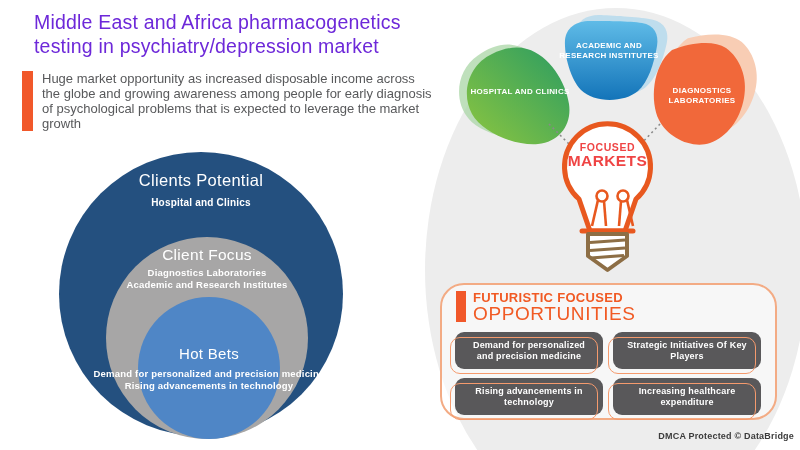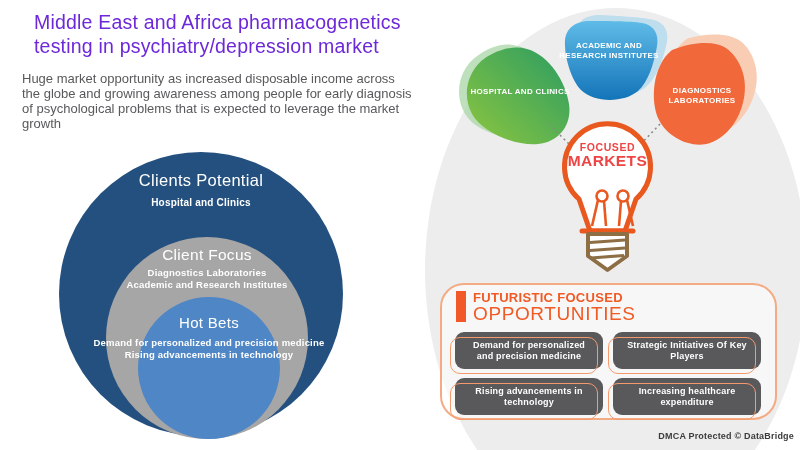--- a/index.html
+++ b/index.html
@@ -4,38 +4,38 @@
 <style>
   html,body{margin:0;padding:0;background:#fff;}
   .canvas{position:relative;width:800px;height:450px;overflow:hidden;background:#ffffff;
           font-family:"Liberation Sans",sans-serif;}
   
   .bg-blob{position:absolute;left:425px;top:8px;width:382px;height:524px;border-radius:50%;
            background:#ededed;}
   
   .title{position:absolute;left:34px;top:10px;width:470px;font-size:19.5px;line-height:24px;
          font-weight:normal;color:#6d28d9;letter-spacing:.2px;}
-  .desc-wrap{position:absolute;left:22px;top:71px;display:flex;flex-direction:column;}
+  .desc-wrap{position:absolute;left:22px;top:71px;display:flex;}
   .desc-bar{width:11px;background:#f1582a;margin-right:9px;flex:0 0 auto;}
   .desc{width:392px;font-size:13px;line-height:15px;color:#58595b;}
   
   .circle{position:absolute;border-radius:50%;}
   .circle-outer{left:59px;top:152px;width:284px;height:284px;background:#24507f;}
   .circle-middle{left:106px;top:237px;width:202px;height:202px;background:#a7a6a6;}
   .circle-inner{left:138px;top:297px;width:142px;height:142px;background:#4f86c6;}
   .circ-label{position:absolute;text-align:center;color:#ffffff;}
   .circ-title{font-weight:400;letter-spacing:.3px;}
   .circ-sub{font-weight:bold;letter-spacing:.2px;}
   .lbl-outer{left:59px;top:171px;width:284px;}
   .lbl-outer .circ-title{font-size:16.5px;}
   .lbl-outer .circ-sub{font-size:10px;margin-top:7px;}
   .lbl-middle{left:106px;top:246px;width:202px;}
   .lbl-middle .circ-title{font-size:15.5px;}
   .lbl-middle .circ-sub{font-size:9.5px;margin-top:3px;line-height:11.5px;}
-  .lbl-inner{left:59px;top:314px;width:300px;}
+  .lbl-inner{left:59px;top:345px;width:300px;}
   .lbl-inner .circ-title{font-size:15px;}
   .lbl-inner .circ-sub{font-size:9.5px;margin-top:6px;line-height:11.5px;}
   .lbl-middle .circ-sub + .circ-sub,.lbl-inner .circ-sub + .circ-sub{margin-top:0;}
   
   .fm-svg{position:absolute;left:0;top:0;pointer-events:none;}
   .seg-label{position:absolute;text-align:center;color:#fff;font-weight:bold;font-size:8px;
              line-height:10px;letter-spacing:.3px;text-transform:uppercase;}
   .seg-green{left:470px;top:87px;width:100px;}
   .seg-blue{left:558px;top:41px;width:102px;}
   .seg-orange{left:650px;top:86px;width:104px;}

